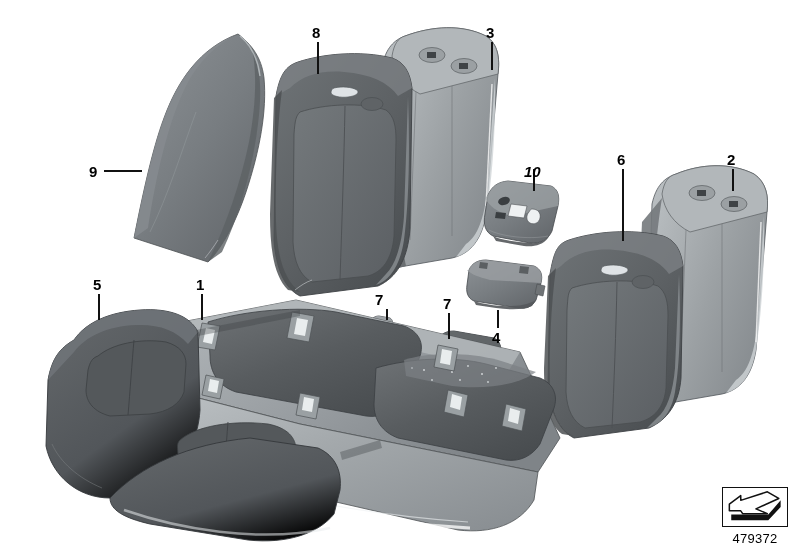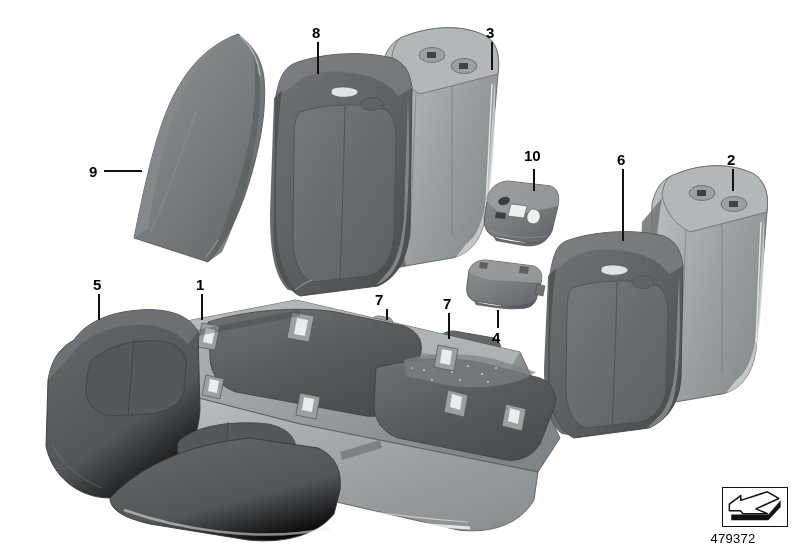--- a/index.html
+++ b/index.html
@@ -38,21 +38,21 @@
     left: 722px;
     top: 487px;
     width: 66px;
     height: 40px;
     border: 1px solid #111111;
     background: #ffffff;
     box-sizing: border-box;
   }
   #idnum {
     position: absolute;
-    left: 700px;
+    left: 722px;
     top: 531px;
     width: 66px;
     text-align: center;
     font-family: "Liberation Sans", sans-serif;
     font-size: 13px;
     color: #000000;
     letter-spacing: 0.3px;
   }
 </style>
 </head>
@@ -377,21 +377,21 @@
   <div class="leader" style="left:732px; top:169px; width:1.5px; height:22px;"></div>
   <div class="leader" style="left:98px; top:294px; width:1.5px; height:26px;"></div>
   <div class="leader" style="left:201px; top:294px; width:1.5px; height:26px;"></div>
   <div class="leader" style="left:386px; top:309px; width:1.5px; height:11px;"></div>
   <div class="leader" style="left:448px; top:313px; width:1.5px; height:26px;"></div>
   <div class="leader" style="left:497px; top:310px; width:1.5px; height:18px;"></div>
 
   <div class="callout" style="left:89px;  top:164px;">9</div>
   <div class="callout" style="left:312px; top:25px;">8</div>
   <div class="callout" style="left:486px; top:25px;">3</div>
-  <div class="callout" style="left:524px; top:148px;">10</div>
+  <div class="callout" style="left:524px; top:164px;font-style:italic;">10</div>
   <div class="callout" style="left:617px; top:152px;">6</div>
   <div class="callout" style="left:727px; top:152px;">2</div>
   <div class="callout" style="left:93px;  top:277px;">5</div>
   <div class="callout" style="left:196px; top:277px;">1</div>
   <div class="callout" style="left:375px; top:292px;">7</div>
   <div class="callout" style="left:443px; top:296px;">7</div>
   <div class="callout" style="left:492px; top:330px;">4</div>
 
   <div id="idbox">
     <svg viewBox="0 0 66 40" width="64" height="38" xmlns="http://www.w3.org/2000/svg">

